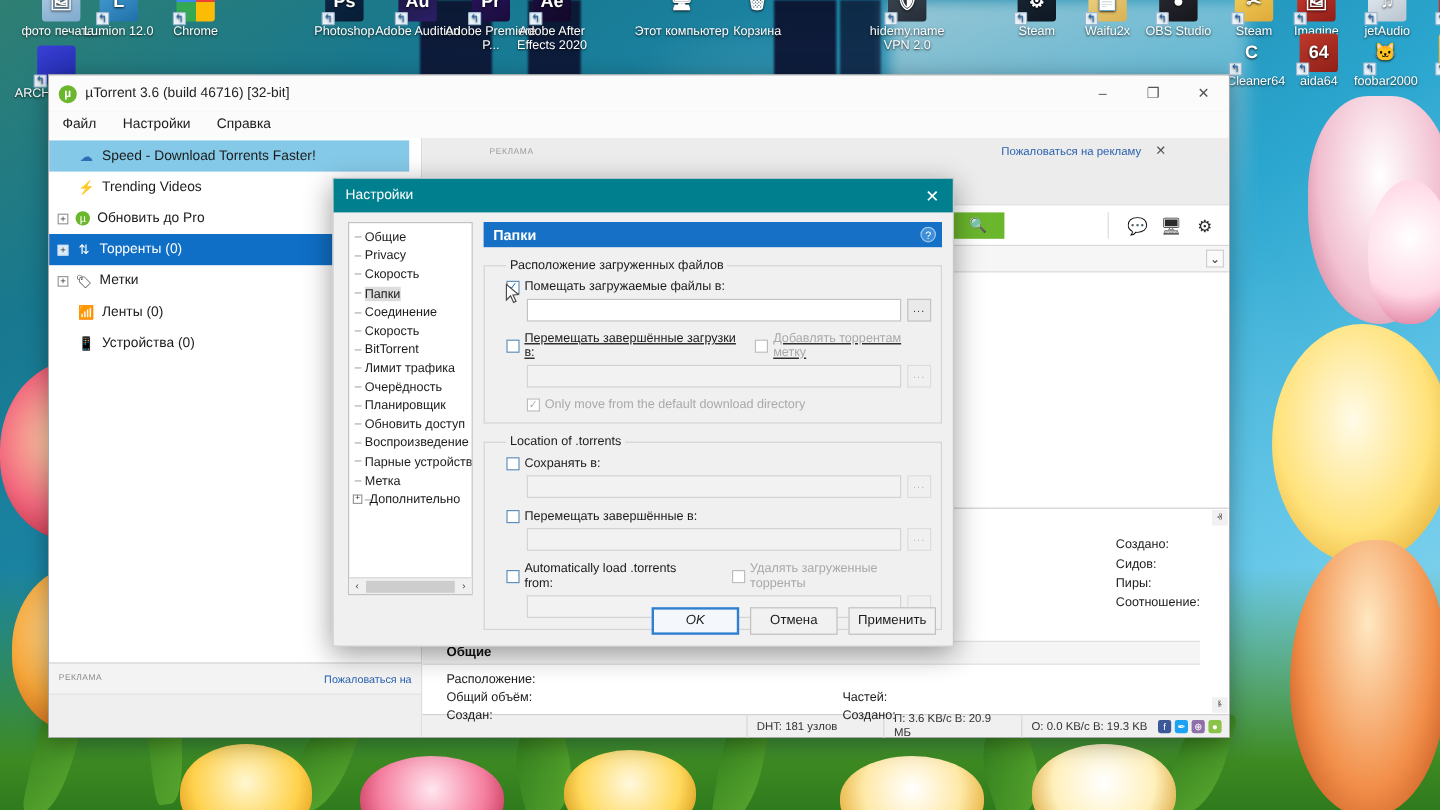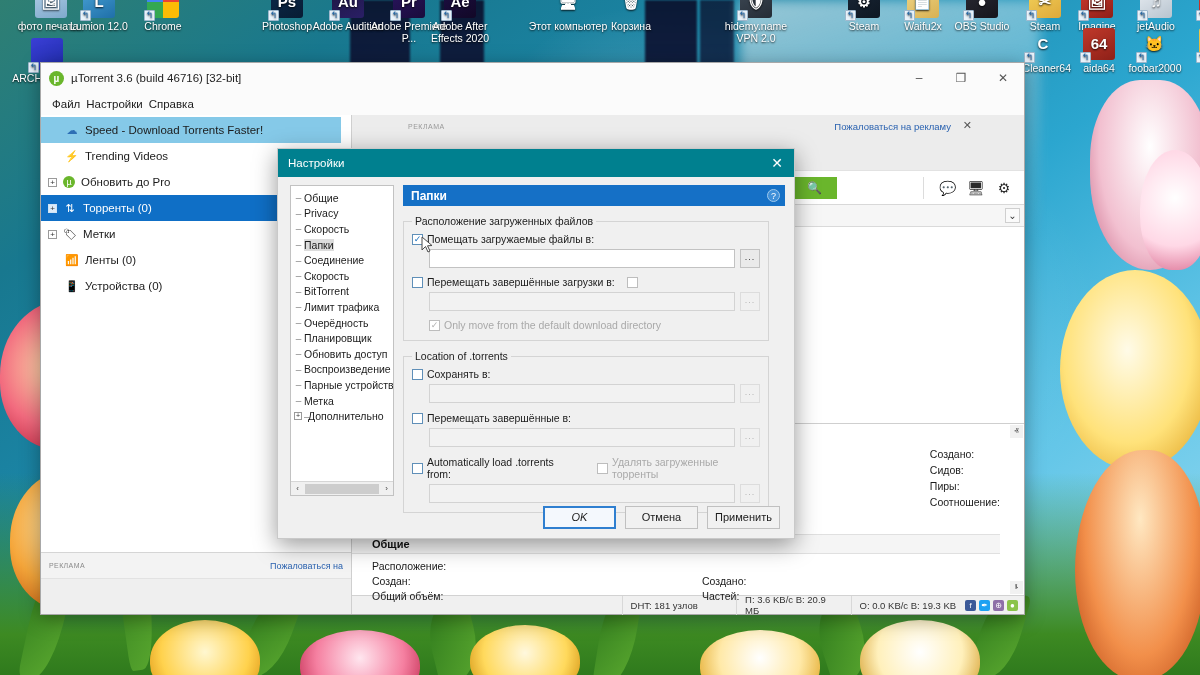--- a/index.html
+++ b/index.html
@@ -76,21 +76,21 @@
     display:flex; align-items:center; justify-content:center; margin-right:7px;
   }
   #ut-title-text { font-size:11.5px; color:#222; }
   #ut-winbtns { margin-left:auto; display:flex; height:30px; }
   #ut-winbtns div {
     width:42px; height:30px; display:flex; align-items:center; justify-content:center;
     font-size:12px; color:#555;
   }
   #ut-menubar {
     height:22px; background:#fbfbfb; display:flex; align-items:center;
-    padding-left:8px; flex:0 0 auto;
+    padding-left:8px; gap:16px; flex:0 0 auto;
   }
   #ut-menubar span { font-size:11.5px; color:#1b1b1b; padding:1px 3px; }
 
   #ut-body { flex:1 1 auto; display:flex; min-height:0; }
 
   
   #ut-sidebar {
     width:311px; background:#fff; border-right:1px solid #cfcfcf;
     display:flex; flex-direction:column; flex:0 0 auto;
   }
@@ -222,21 +222,21 @@
     padding:0 5px 0 8px; flex:0 0 auto;
   }
   #prefs-pane-head .ptitle { font-size:12px; font-weight:bold; }
   #prefs-pane-head .phelp {
     margin-left:auto; width:13px; height:13px; border-radius:50%;
     background:#3f8fd8; border:1px solid #9ec8ec; color:#fff;
     font-size:9px; display:flex; align-items:center; justify-content:center;
   }
 
   fieldset.grp {
-    border:1px solid #d4d4d4; margin:9px 16px 0 0; padding:3px 8px 9px 8px; min-width:0;
+    border:1px solid #d4d4d4; margin:9px 0 0 0; padding:3px 8px 9px 18px; min-width:0;
   }
   fieldset.grp legend { font-size:10.5px; color:#1b1b1b; padding:0 3px; }
   .cbrow { display:flex; align-items:center; gap:4px; margin:3px 0 0 0; }
   .cb {
     width:11px; height:11px; border:1px solid #5f8fb8; background:#fff;
     display:flex; align-items:center; justify-content:center;
     font-size:9px; color:#1a6fbd; flex:0 0 auto; line-height:9px;
   }
   .cb.dis { border-color:#bdbdbd; color:#b0b0b0; }
   .cblabel { font-size:10.5px; color:#1b1b1b; }
@@ -500,26 +500,26 @@
             <div>Соотношение:</div>
           </div>
         <div id="ut-detail-gen">
           <div class="sechead">Общие</div>
           <div id="ut-detail-kv">
               <div class="kvline">
                 <div class="k1">Расположение:</div>
                 <div></div>
               </div>
               <div class="kvline">
+                <div class="k1">Общий объём:</div>
+                <div>Частей:</div>
+              </div>
+              <div class="kvline">
                 <div class="k1">Создан:</div>
                 <div>Создано:</div>
-              </div>
-              <div class="kvline">
-                <div class="k1">Общий объём:</div>
-                <div>Частей:</div>
               </div>
             </div>
         </div>
       </div>
 
       <div id="ut-statusbar">
         <div class="sb first" style="width:440px;"></div>
         <div class="sb" style="width:180px;">DHT: 181 узлов</div>
         <div class="sb" style="width:180px;">П: 3.6 KB/c В: 20.9 МБ</div>
         <div class="sb" style="width:180px;">О: 0.0 KB/c В: 19.3 KB</div>
@@ -626,24 +626,25 @@
 
         <div class="cbrow">
           <div class="cb">✓</div>
           <div class="cblabel">Помещать загружаемые файлы в:</div>
         </div>
         <div class="inputrow indent">
           <input class="tbox" style="">
           <div class="btn-dots">...</div>
         </div>
 
-        <div class="cbrow" style="margin-top:8px;">
+        <div class="cbrow" style="margin-top:8px;text-decoration:underline;">
           <div class="cb"></div>
           <div class="cblabel">Перемещать завершённые загрузки в:</div>
           <div class="cb dis" style="margin-left:8px;"></div>
+          <div class="cblabel dis">Добавлять торрентам метку</div>
         </div>
         <div class="inputrow indent">
           <input class="tbox dis" disabled="" style="">
           <div class="btn-dots dis">...</div>
         </div>
 
         <div class="cbrow indent" style="margin-top:8px;">
           <div class="cb dis">✓</div>
           <div class="cblabel dis">Only move from the default download directory</div>
         </div>

